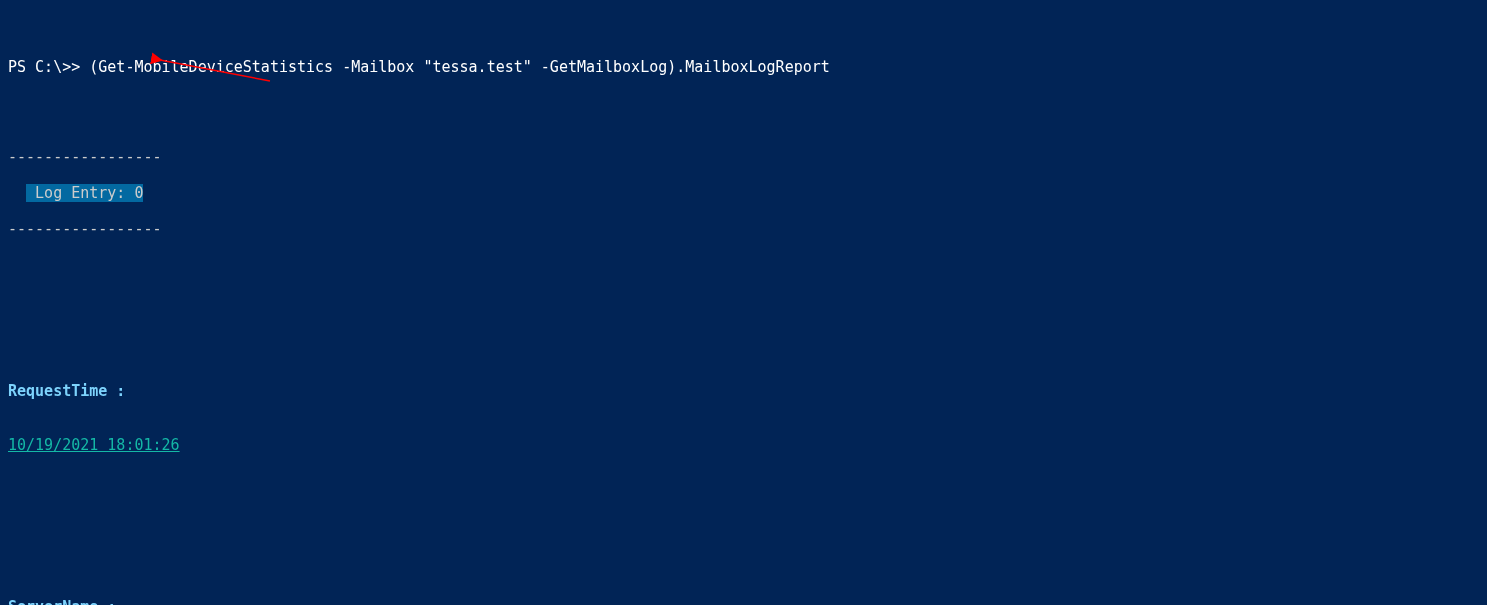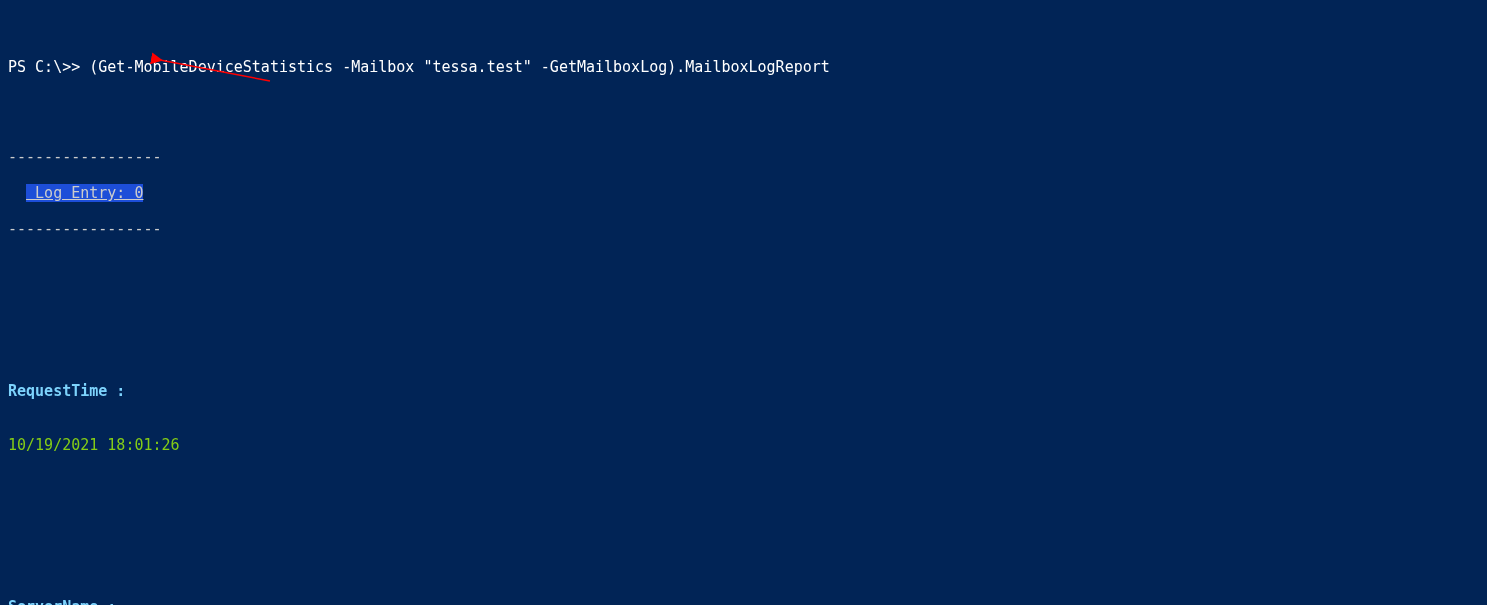--- a/index.html
+++ b/index.html
@@ -22,30 +22,30 @@
   .prompt-line {
     color: #ffffff;
     margin-bottom: 18px;
   }
   .divider {
     color: #cccccc;
     letter-spacing: 0px;
   }
   .log-entry-title {
     color: #cccccc;
-    background: #1d4ed8;
+    background: #0369a1;
     display: inline-block;
-    text-decoration: underline;
   }
   .label {
     color: #7dd3fc;
     font-weight: bold;
   }
   .value {
-    color: #84cc16;
+    color: #14b8a6;
+    text-decoration: underline;
   }
   .block {
     margin-top: 18px;
   }
   .arrow-svg {
     position: absolute;
     top: 46px;
     left: 150px;
     pointer-events: none;
   }

